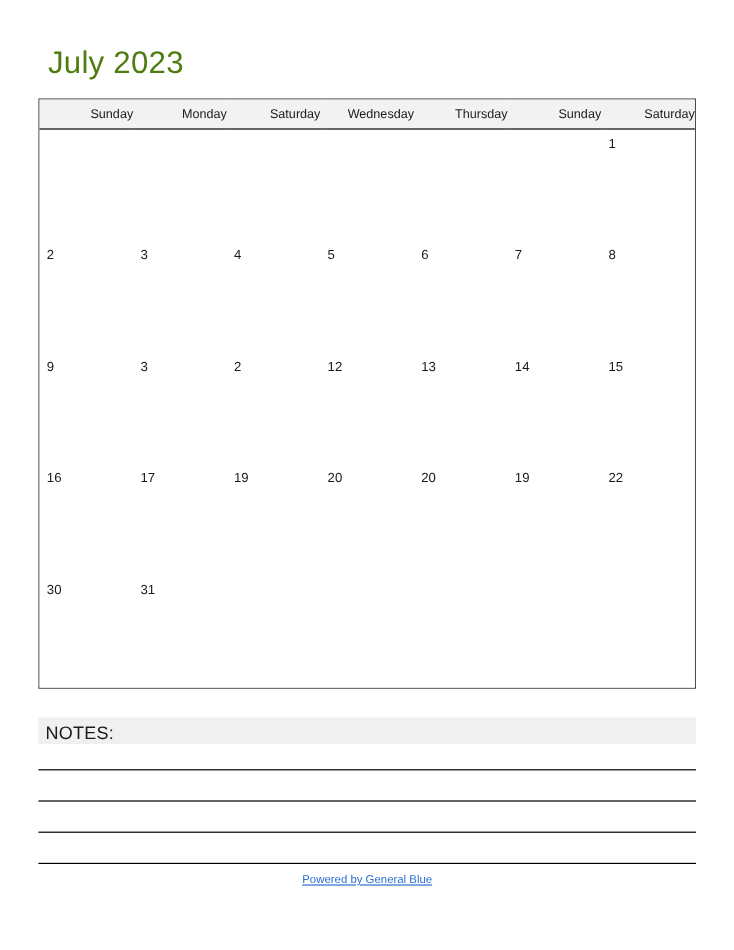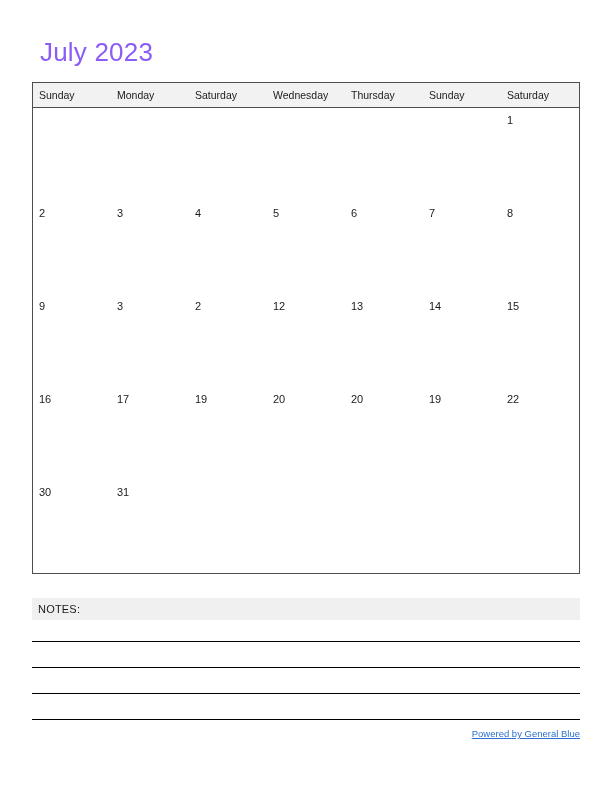--- a/index.html
+++ b/index.html
@@ -25,21 +25,21 @@
   }
 
   
   .title {
     position: absolute;
     left: 40px;
     top: 36px;
     font-size: 26px;
     font-weight: 400;
     letter-spacing: 0.2px;
-    color: #8b5cf6;
+    color: #4d7c0f;
     line-height: 32px;
     white-space: nowrap;
   }
 
   
   .calendar {
     position: absolute;
     left: 32px;
     top: 82px;
     width: 548px;
@@ -53,21 +53,21 @@
     height: 100%;
     border-collapse: collapse;
     table-layout: fixed;
   }
   .cal-table th {
     background: #f2f2f2;
     border-bottom: 1px solid #4d4d4d;
     font-size: 10.5px;
     font-weight: 400;
     color: #1a1a1a;
-    text-align: left;
+    text-align: right;
     padding: 6px 0 6px 6px;
     height: 22px;
     box-sizing: border-box;
     vertical-align: middle;
   }
   .cal-table td {
     border: none;
     vertical-align: top;
     height: 78px;
     padding: 6px 0 0 6px;
@@ -89,21 +89,21 @@
     top: 598px;
     width: 548px;
     height: 22px;
     background: #f0f0f0;
     box-sizing: border-box;
   }
   .notes-label {
     position: absolute;
     left: 6px;
     top: 5px;
-    font-size: 11px;
+    font-size: 15px;
     letter-spacing: 0.2px;
     color: #1a1a1a;
   }
   .note-line {
     position: absolute;
     left: 32px;
     width: 548px;
     height: 0;
     border-top: 1.3px solid #000000;
   }
@@ -111,21 +111,21 @@
   .note-line.l2 { top: 667px; }
   .note-line.l3 { top: 693px; }
   .note-line.l4 { top: 719px; }
 
   
   .footer {
     position: absolute;
     left: 32px;
     top: 723px;
     width: 548px;
-    text-align: right;
+    text-align: center;
   }
   .footer-link {
     font-size: 9.5px;
     color: #2c6fd1;
     text-decoration: underline;
     cursor: pointer;
   }
 </style>
 </head>
 <body>

